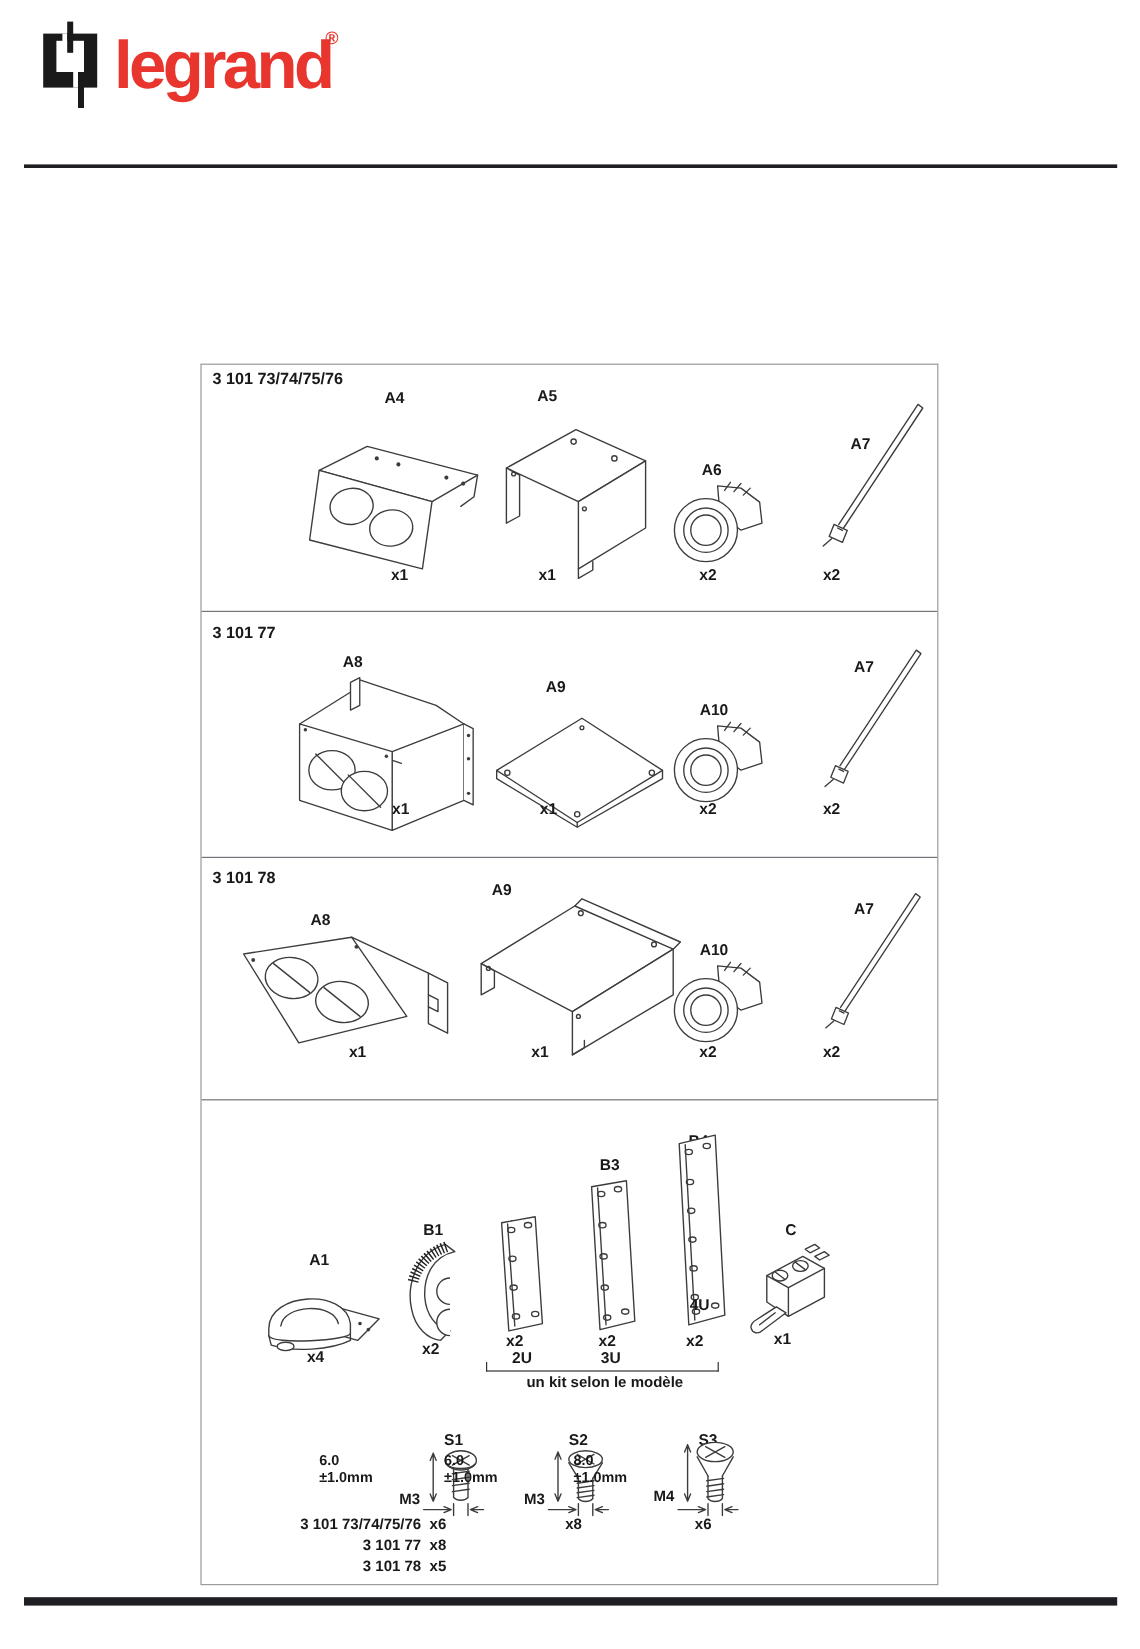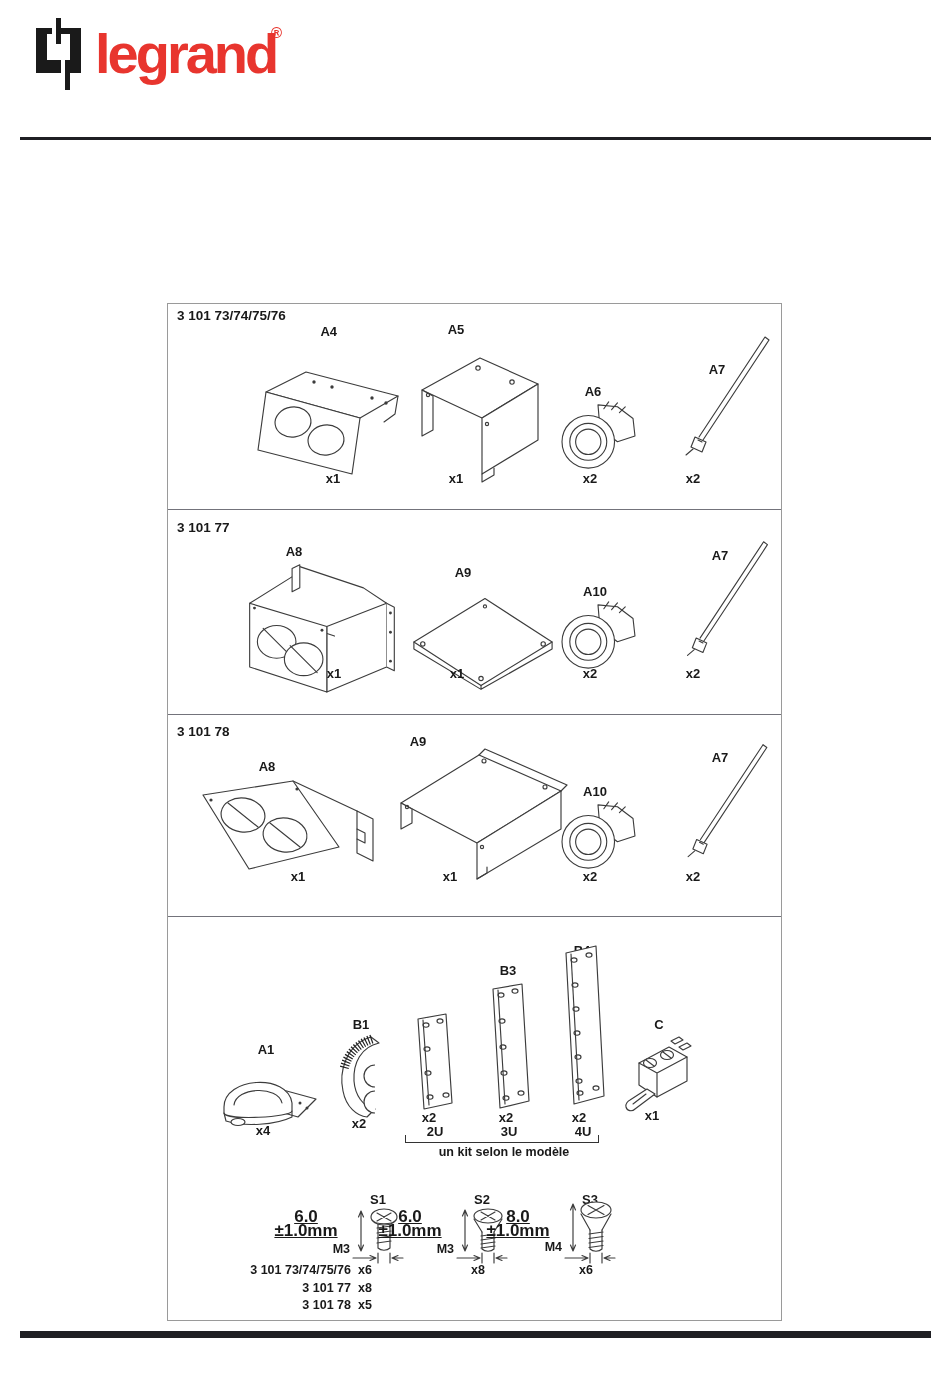--- a/index.html
+++ b/index.html
@@ -1,21 +1,21 @@
 <!DOCTYPE html>
 <html><head>
 <meta charset="utf-8">
 <style>
   html,body{margin:0;padding:0;background:#fff;}
   #page{position:relative;width:950px;height:1374px;background:#fff;
         font-family:"Liberation Sans",sans-serif;color:#191919;overflow:hidden;}
   .abs{position:absolute;}
   .lbl{width:44px;text-align:center;font-weight:bold;font-size:13px;white-space:nowrap;}
   .ref{font-weight:bold;font-size:13.5px;white-space:nowrap;}
-  .dim{width:80px;text-align:center;font-weight:bold;font-size:17px;line-height:14px;white-space:nowrap;text-decoration:underline;}
+  .dim{width:80px;text-align:left;font-weight:bold;font-size:12px;line-height:14px;white-space:nowrap;}
   .mlbl{width:32px;text-align:right;font-weight:bold;font-size:12.5px;}
   .qref{width:123px;text-align:right;font-weight:bold;font-size:12.5px;white-space:nowrap;}
   .qval{width:30px;font-weight:bold;font-size:12.5px;}
   .note{width:220px;text-align:center;font-weight:bold;font-size:12.5px;}
   .rule{background:#1f1f23;}
   #box{left:167px;top:303px;width:613px;height:1016px;border:1px solid #9a9a9a;background:#fff;}
   .sep{left:0;width:100%;height:1px;background:#73737b;}
   .bracket{border-left:1.5px solid #333;border-right:1.5px solid #333;border-bottom:1.5px solid #333;height:7px;}
   .logo-text{font-weight:bold;font-size:56px;letter-spacing:-3px;color:#e8352e;line-height:1;}
   .logo-reg{font-weight:bold;font-size:15px;color:#e8352e;}
@@ -256,21 +256,21 @@
         <ellipse class="ln" cx="35" cy="14" rx="3" ry="2.2"></ellipse>
       <ellipse class="ln" cx="21" cy="44" rx="3" ry="2.2"></ellipse>
         <ellipse class="ln" cx="22" cy="68" rx="3" ry="2.2"></ellipse>
       <ellipse class="ln" cx="23" cy="92" rx="3" ry="2.2"></ellipse>
         <ellipse class="ln" cx="24" cy="116" rx="3" ry="2.2"></ellipse>
       <ellipse class="ln" cx="25" cy="140" rx="3" ry="2.2"></ellipse>
       <ellipse class="ln" cx="26" cy="152" rx="3" ry="2.2"></ellipse>
         <ellipse class="ln" cx="42" cy="147" rx="3" ry="2.2"></ellipse>
     </svg>
     <div class="abs lbl" style="left:389px;top:806px;">x2</div>
-    <div class="abs lbl" style="left:393px;top:820px;text-align:center;">4U</div>
+    <div class="abs lbl" style="left:393px;top:776px;text-align:center;">4U</div>
 
     <div class="abs lbl" style="left:469px;top:713px;">C</div>
     <svg class="abs" style="left:451px;top:729px;" width="76" height="82" viewBox="0 0 76 82">
       <polygon class="fw" points="52,8 60,4 64,7 56,11"></polygon>
       <polygon class="fw" points="60,14 68,10 72,13 64,17"></polygon>
       <polygon class="fw" points="20,30 50,14 68,24 68,48 38,64 20,52"></polygon>
       <path class="ln" d="M20,30 L38,40 L68,24 M38,40 L38,64"></path>
       <ellipse class="fw" cx="31" cy="30" rx="6.5" ry="4.5"></ellipse>
       <path class="ln" d="M27,27 L35,33"></path>
       <ellipse class="fw" cx="48" cy="22" rx="6.5" ry="4.5"></ellipse>

